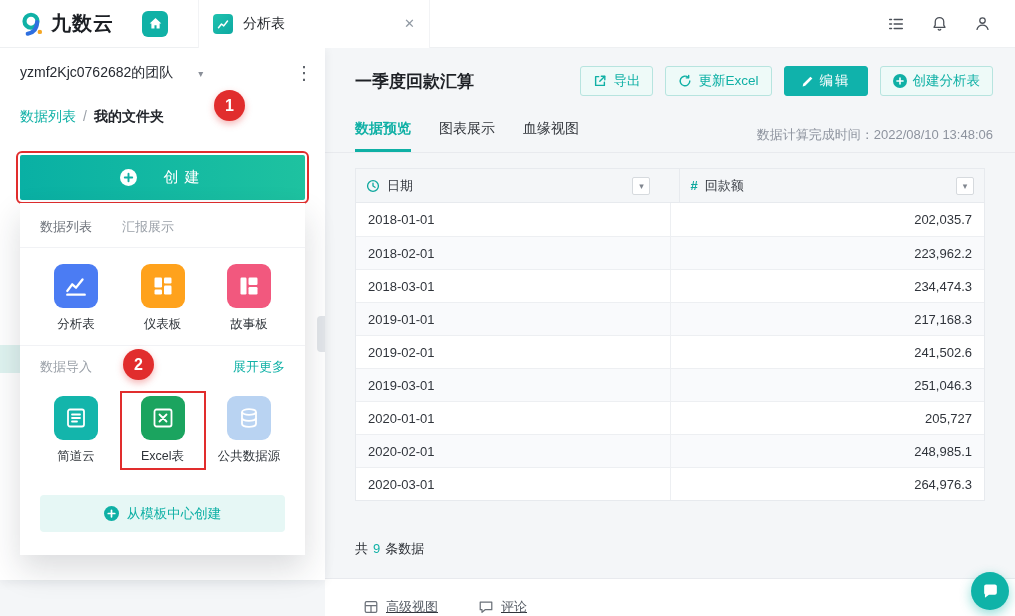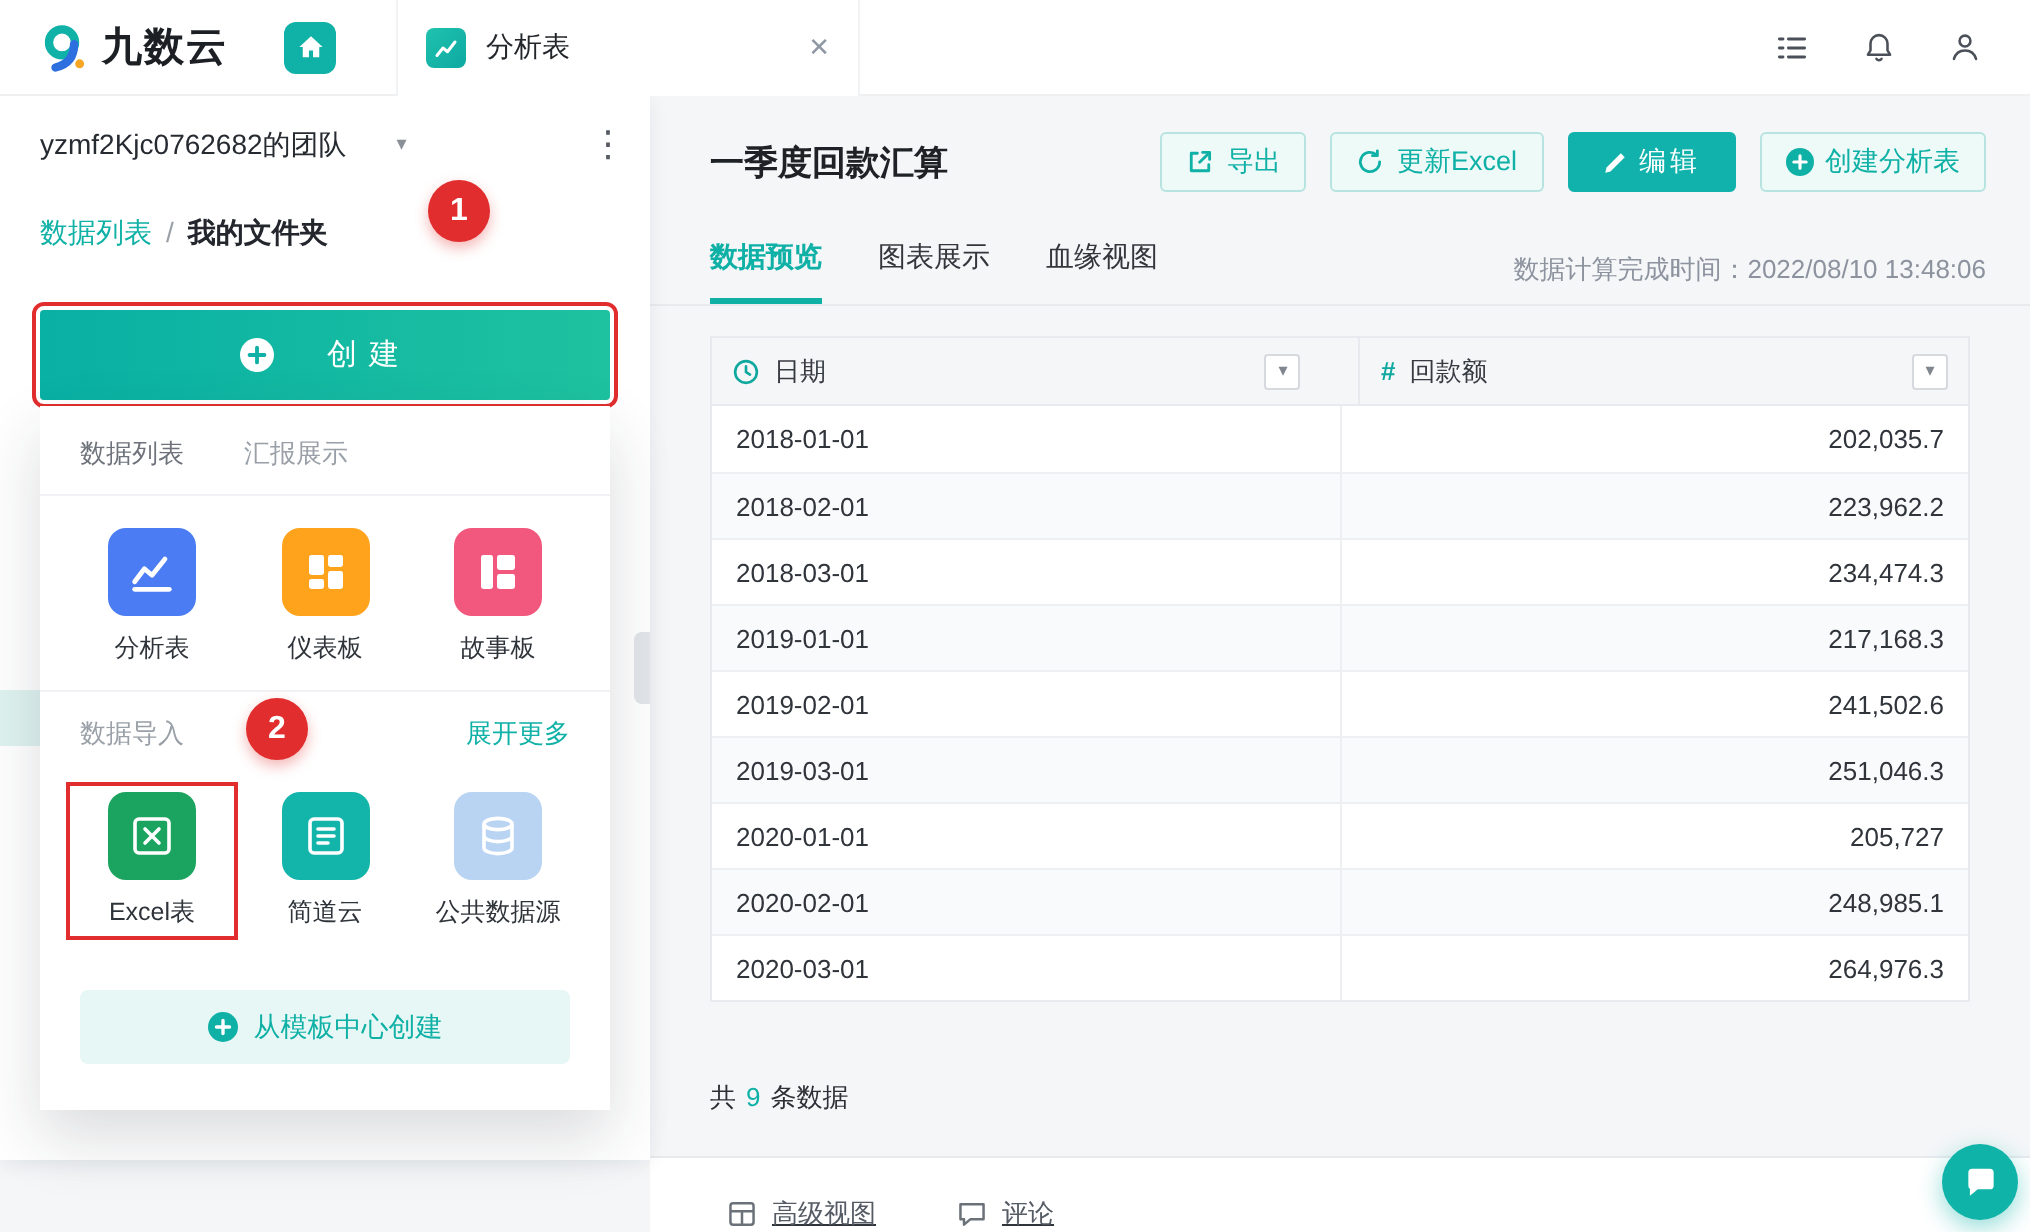--- a/index.html
+++ b/index.html
@@ -225,37 +225,37 @@
       </div>
 
       <div class="menu-divider"></div>
 
       <div class="import-header">
         <span class="import-label">数据导入</span>
         <span class="expand-more">展开更多</span>
       </div>
 
       <div class="menu-grid">
+        <div class="menu-item">
+          <span class="mi-icon bg-teal">
+            <svg width="24" height="24" viewBox="0 0 24 24" fill="none" stroke="#fff" stroke-width="1.8" stroke-linecap="round">
+                <rect x="4" y="3.5" width="16" height="17" rx="2"></rect>
+                <path d="M8 8.5h8M8 12h8M8 15.5h5"></path>
+              </svg>
+          </span>
+          <span class="mi-label">简道云</span>
+        </div>
         <div class="menu-item hl-red">
           <span class="mi-icon bg-green">
             <svg width="24" height="24" viewBox="0 0 24 24" fill="none" stroke="#fff" stroke-width="1.8" stroke-linecap="round">
                 <rect x="3.5" y="3.5" width="17" height="17" rx="2"></rect>
                 <path d="M8.5 8.5l7 7M15.5 8.5l-7 7"></path>
               </svg>
           </span>
           <span class="mi-label">Excel表</span>
-        </div>
-        <div class="menu-item">
-          <span class="mi-icon bg-teal">
-            <svg width="24" height="24" viewBox="0 0 24 24" fill="none" stroke="#fff" stroke-width="1.8" stroke-linecap="round">
-                <rect x="4" y="3.5" width="16" height="17" rx="2"></rect>
-                <path d="M8 8.5h8M8 12h8M8 15.5h5"></path>
-              </svg>
-          </span>
-          <span class="mi-label">简道云</span>
         </div>
         <div class="menu-item">
           <span class="mi-icon bg-pale">
             <svg width="24" height="24" viewBox="0 0 24 24" fill="none" stroke="#fff" stroke-width="1.8">
                 <ellipse cx="12" cy="6" rx="7" ry="2.8"></ellipse>
                 <path d="M5 6v12c0 1.5 3.1 2.8 7 2.8s7-1.3 7-2.8V6"></path>
                 <path d="M5 12c0 1.5 3.1 2.8 7 2.8s7-1.3 7-2.8"></path>
               </svg>
           </span>
           <span class="mi-label">公共数据源</span>

